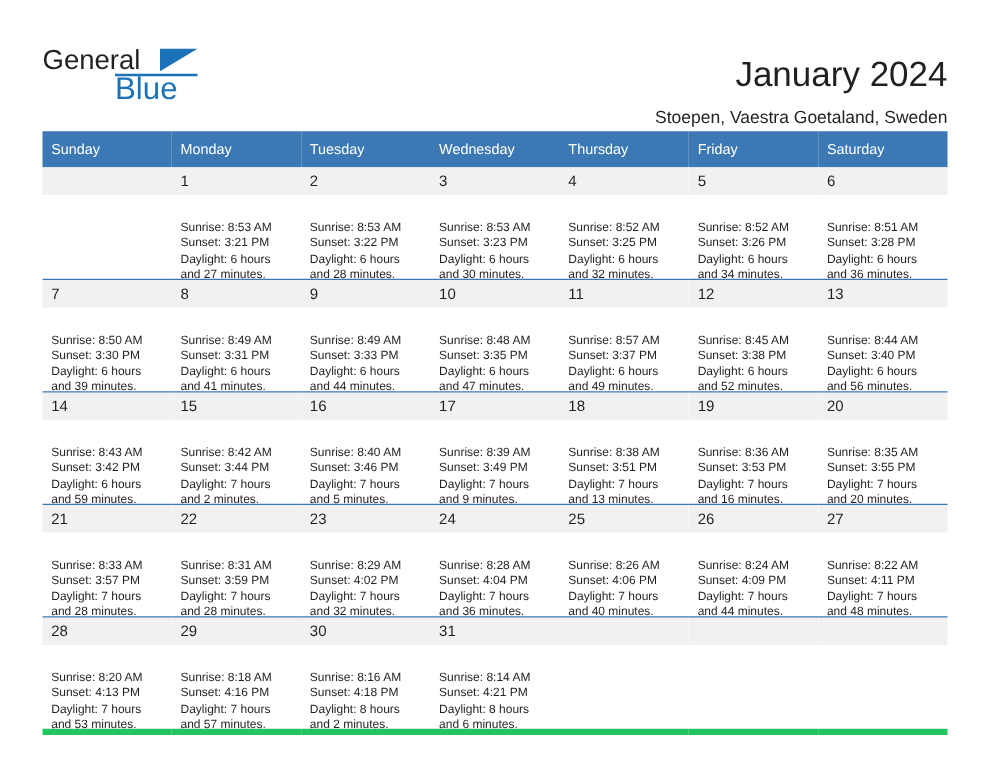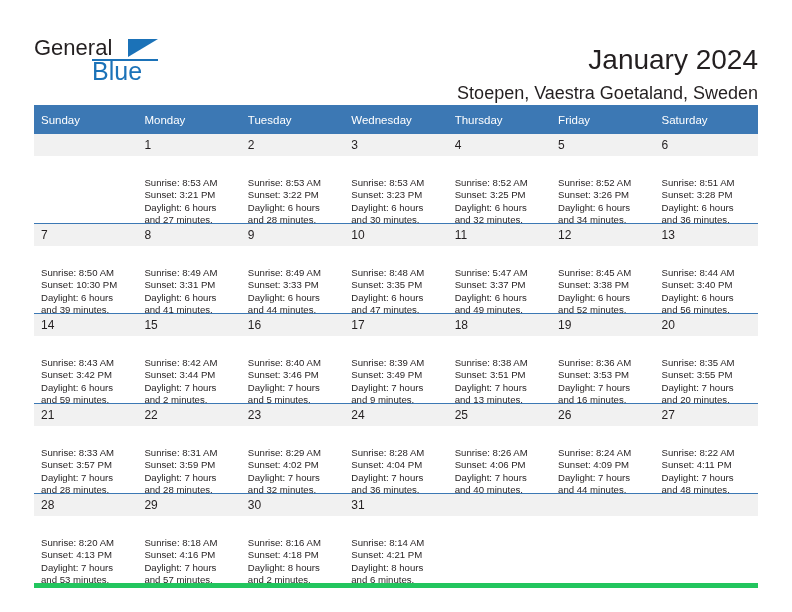--- a/index.html
+++ b/index.html
@@ -79,21 +79,21 @@
     top: 13px;
     text-align: right;
   }
   .cal-title {
     font-size: 28px;
     color: #231f20;
     line-height: 34px;
     white-space: nowrap;
   }
   .cal-subtitle {
-    font-size: 18px;
+    font-size: 14px;
     color: #231f20;
     line-height: 20px;
     margin-top: 6px;
     white-space: nowrap;
   }
 
   
   .cal {
     position: absolute;
     left: 34px;
@@ -272,21 +272,21 @@
           </div>
         </td>
       </tr>
 
       <tr class="week">
         <td>
           <div class="daybox filled">
             <div class="daynum">7</div>
             <div class="dayinfo">
               <div>Sunrise: 8:50 AM</div>
-              <div>Sunset: 10:30 PM</div>
+              <div>Sunset: 3:30 PM</div>
               <div>Daylight: 6 hours</div>
               <div>and 39 minutes.</div>
             </div>
           </div>
         </td>
         <td>
           <div class="daybox filled">
             <div class="daynum">8</div>
             <div class="dayinfo">
               <div>Sunrise: 8:49 AM</div>
@@ -315,21 +315,21 @@
               <div>Sunset: 3:35 PM</div>
               <div>Daylight: 6 hours</div>
               <div>and 47 minutes.</div>
             </div>
           </div>
         </td>
         <td>
           <div class="daybox filled">
             <div class="daynum">11</div>
             <div class="dayinfo">
-              <div>Sunrise: 5:47 AM</div>
+              <div>Sunrise: 8:57 AM</div>
               <div>Sunset: 3:37 PM</div>
               <div>Daylight: 6 hours</div>
               <div>and 49 minutes.</div>
             </div>
           </div>
         </td>
         <td>
           <div class="daybox filled">
             <div class="daynum">12</div>
             <div class="dayinfo">

